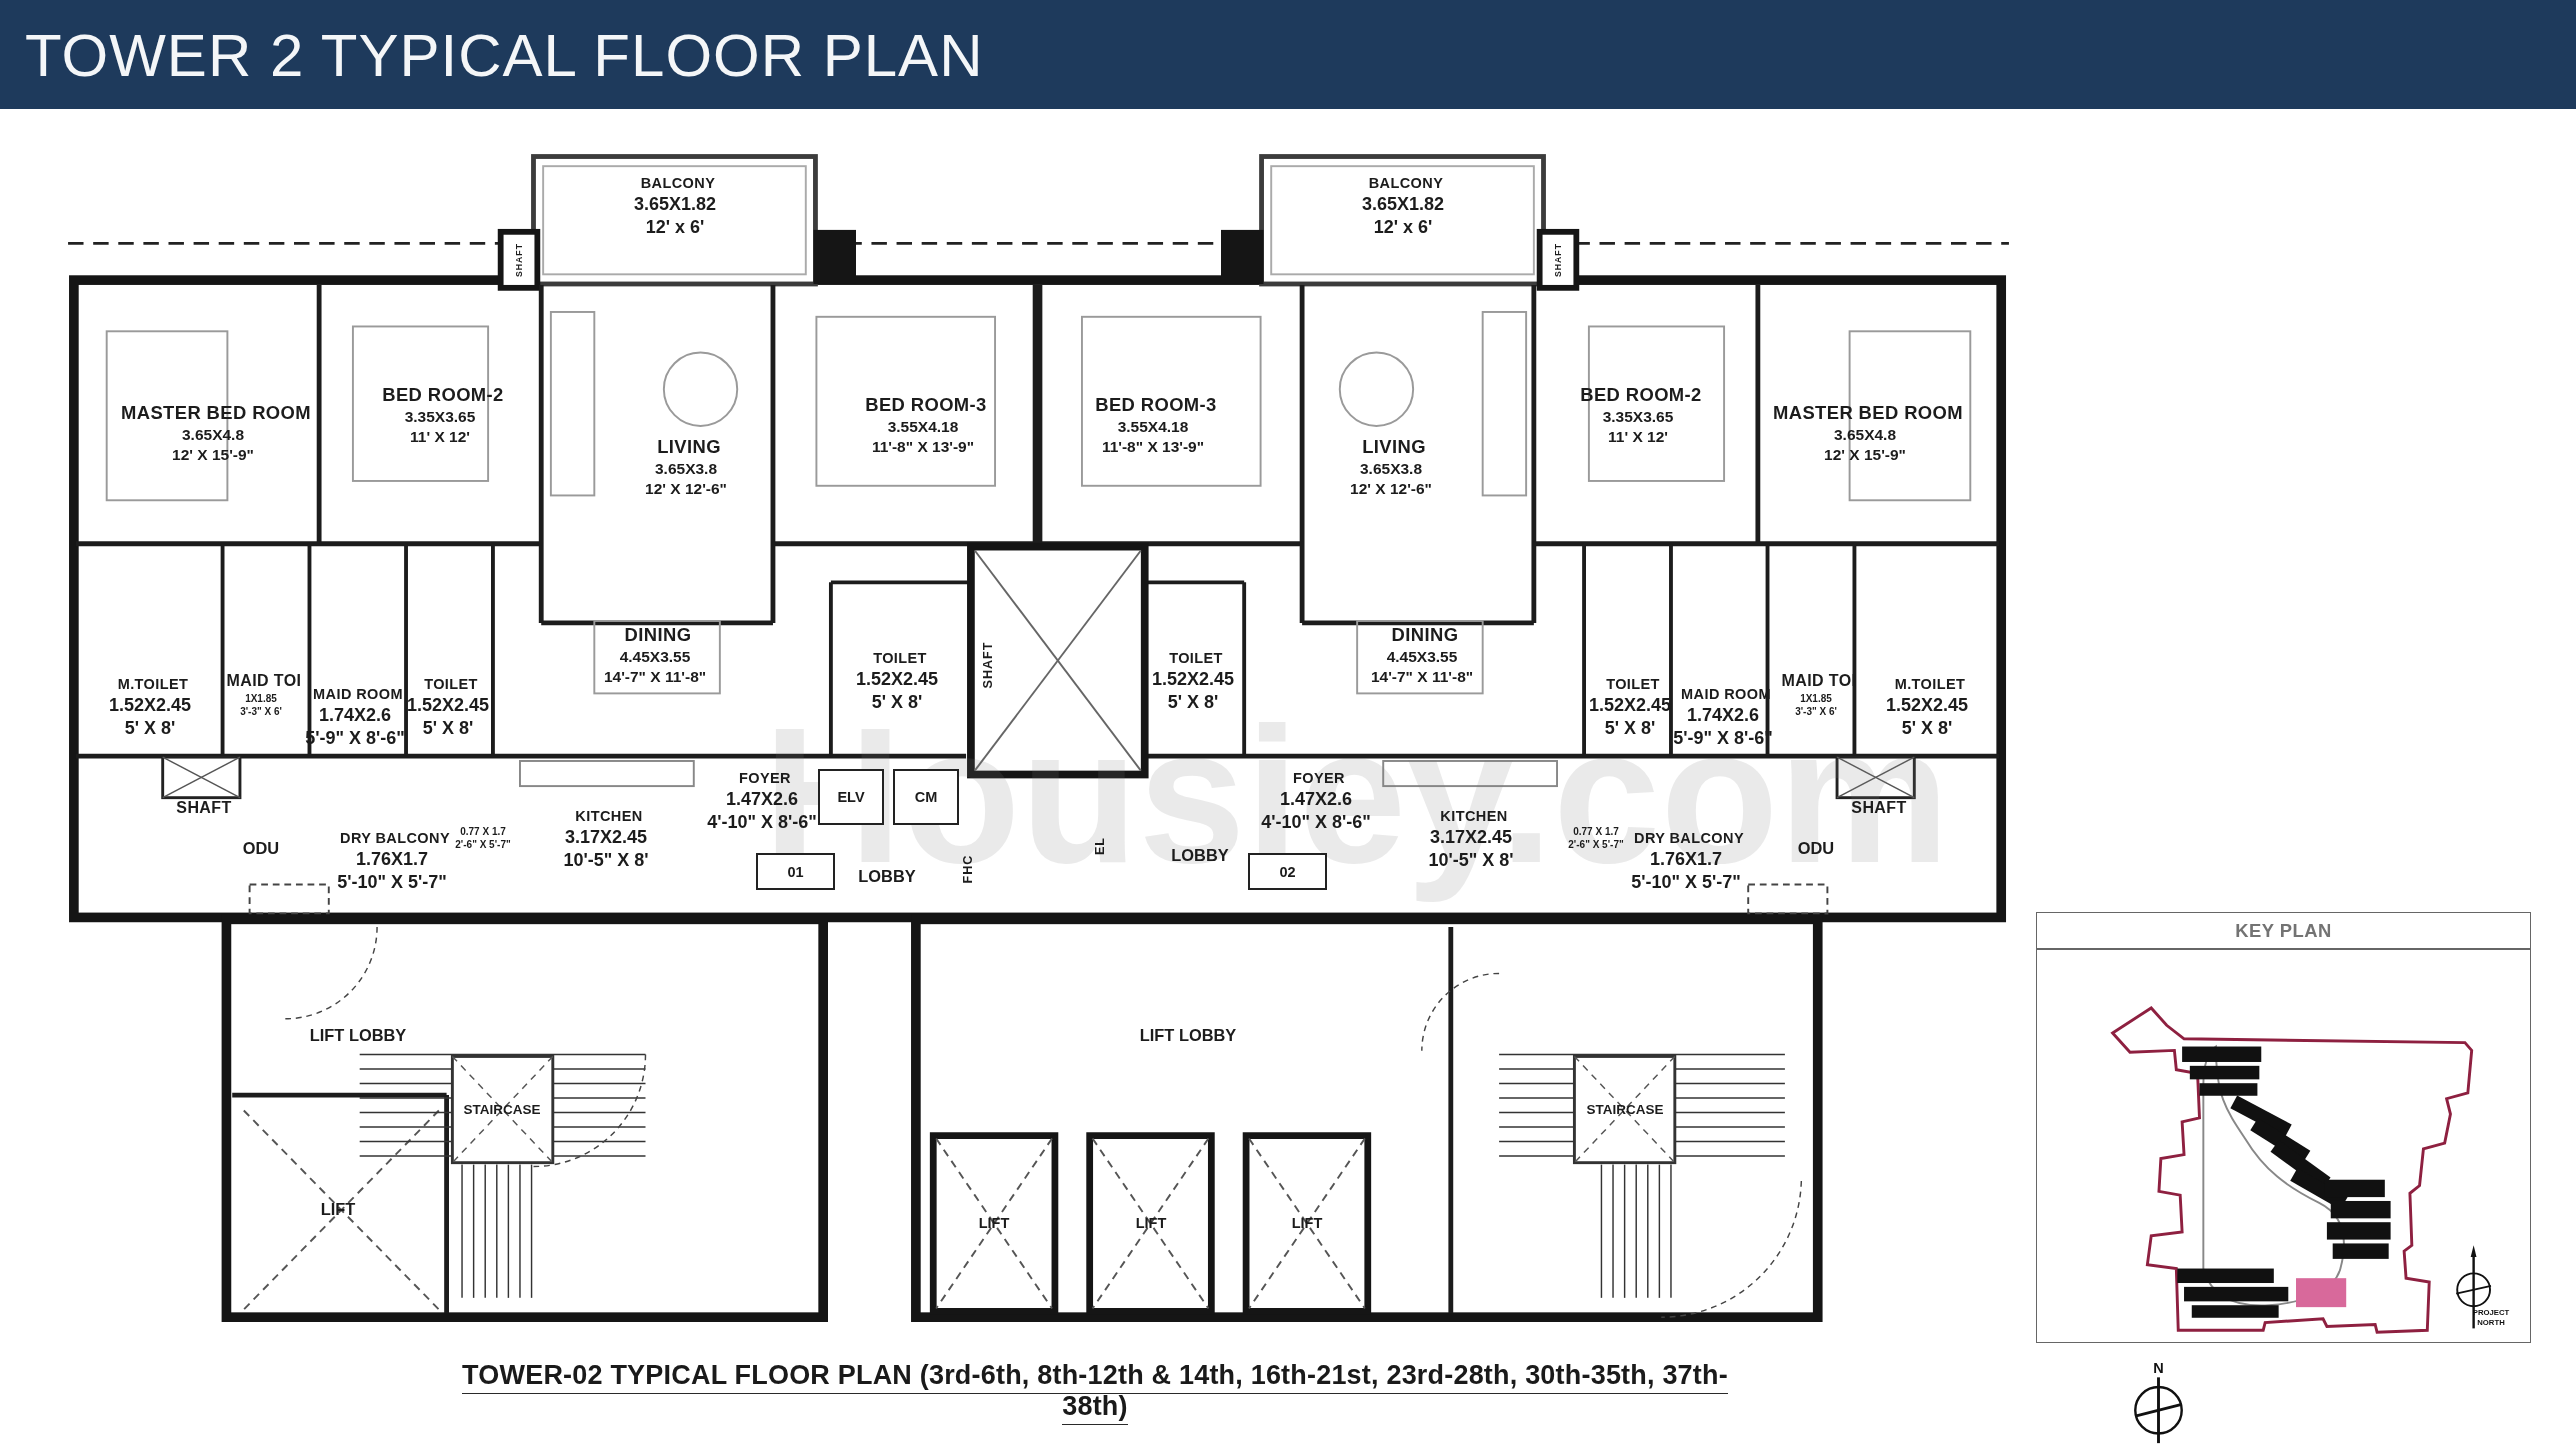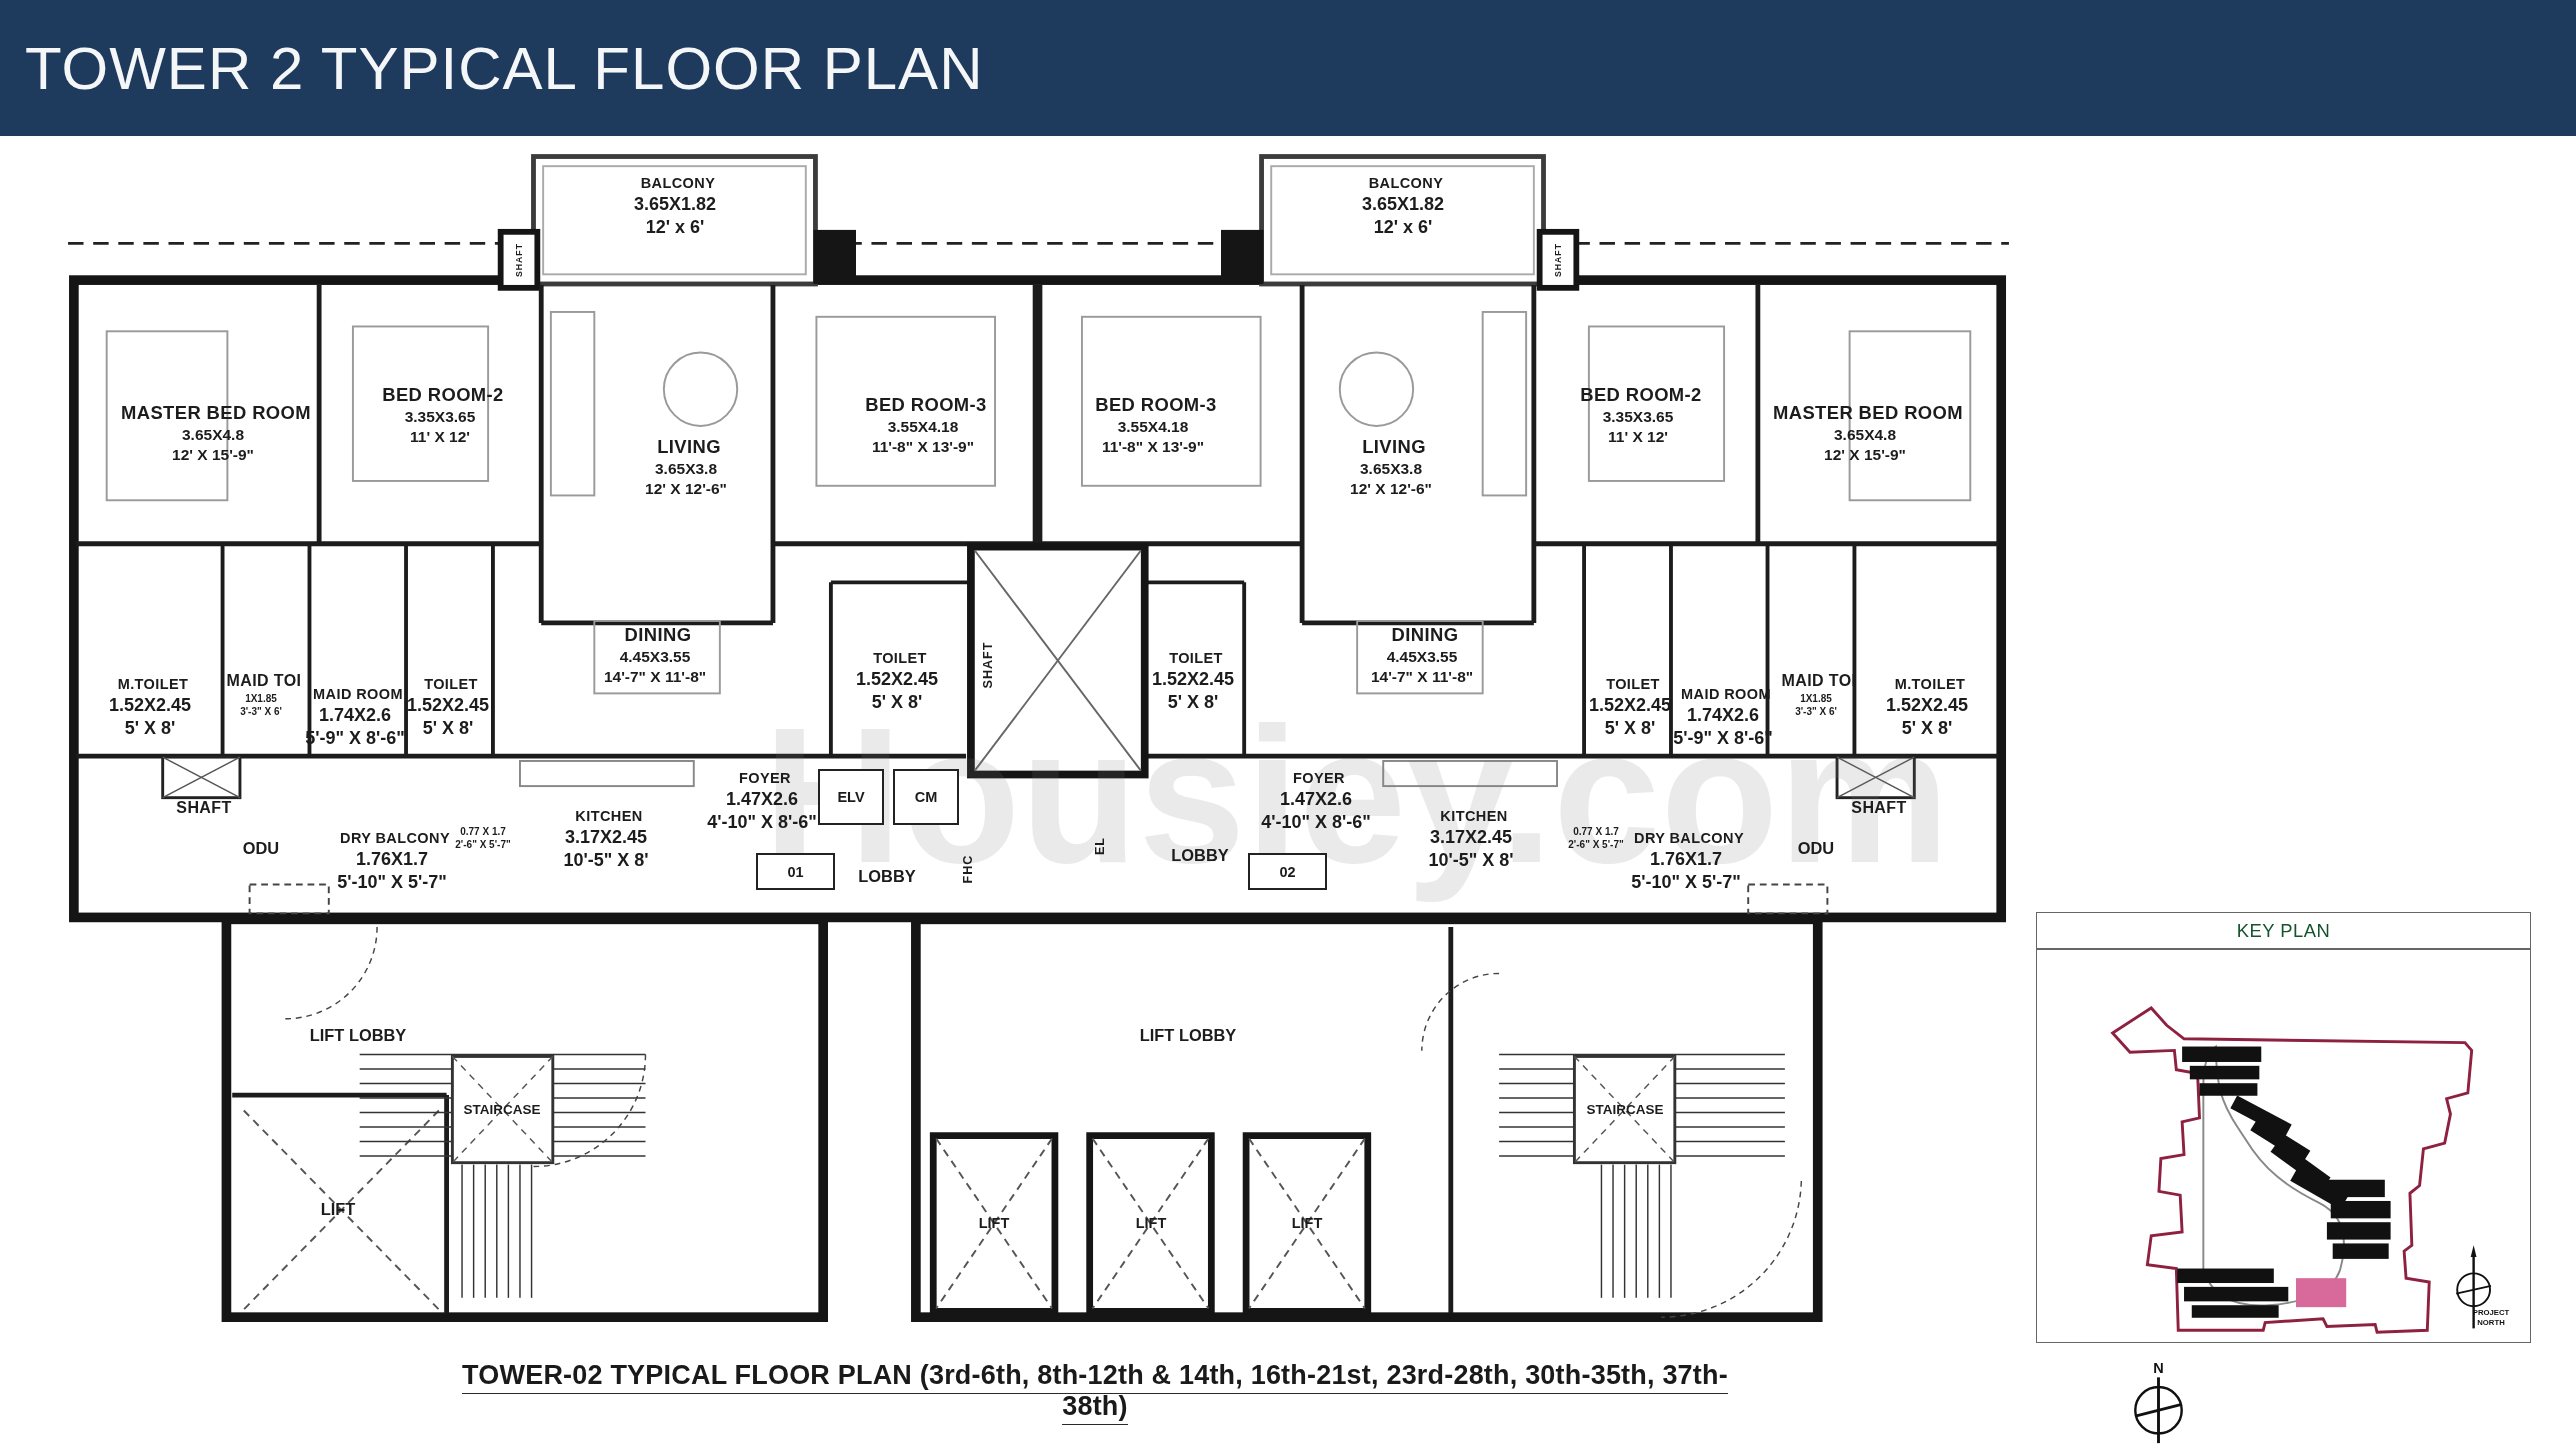--- a/index.html
+++ b/index.html
@@ -1,18 +1,18 @@
 <!DOCTYPE html>
 <html><head>
 <meta charset="utf-8">
 <style>
   html,body{margin:0;padding:0;}
   body{width:2576px;height:1449px;position:relative;background:#ffffff;
        font-family:"Liberation Sans", sans-serif;overflow:hidden;}
-  #header{position:absolute;left:0;top:0;width:2576px;height:136px;background:#1e3a5c;}
+  #header{position:absolute;left:0;top:0;width:2576px;height:109px;background:#1e3a5c;}
   #title{position:absolute;left:25px;top:50%;transform:translateY(-50%);
          color:#f4f6f8;font-size:60px;letter-spacing:1px;white-space:nowrap;}
   #plan{position:absolute;left:68px;top:143px;width:1941px;height:1207px;}
   #plan svg{position:absolute;left:0;top:0;}
   .wm{position:absolute;left:695px;top:541px;width:1062px;text-align:center;
       font-size:193px;font-weight:bold;color:rgba(125,125,125,0.16);z-index:2;
       pointer-events:none;white-space:nowrap;}
   .lbl{position:absolute;transform:translate(-50%,-50%);text-align:center;
        color:#1c1c1c;line-height:1.3;z-index:3;white-space:nowrap;}
   .lbl span{display:block;}
@@ -23,21 +23,21 @@
   .one{font-size:16.4px;font-weight:bold;}
   .vlbl{position:absolute;transform:translate(-50%,-50%) rotate(-90deg);
         font-size:12.6px;font-weight:bold;color:#1c1c1c;z-index:3;letter-spacing:1px;}
   .tag{position:absolute;border:2.9px solid #222;background:#fff;z-index:3;
        display:flex;align-items:center;justify-content:center;
        font-size:14.5px;font-weight:bold;color:#1c1c1c;}
   #keyplan{position:absolute;left:2036px;top:912px;width:495px;height:431px;
            border:1.9px solid #666;background:#fff;box-sizing:border-box;}
   #keyplan-title{height:35px;border-bottom:2.9px double #666;display:flex;
                  align-items:center;justify-content:center;font-size:18.4px;
-                 font-weight:normal;color:#14532d;letter-spacing:0.5px;}
+                 font-weight:bold;color:#737373;letter-spacing:0.5px;}
   #caption{position:absolute;left:438px;top:1360px;width:1314px;text-align:center;z-index:4;}
   #caption span{font-size:27px;font-weight:bold;color:#1a1a1a;
                 border-bottom:1.9px solid #2a2a2a;padding-bottom:2.9px;letter-spacing:0.2px;}
   #compass{position:absolute;left:2110px;top:1358px;}
 </style>
 </head>
 <body>
 
 <div id="header">
   <div id="title">TOWER 2 TYPICAL FLOOR PLAN</div>

